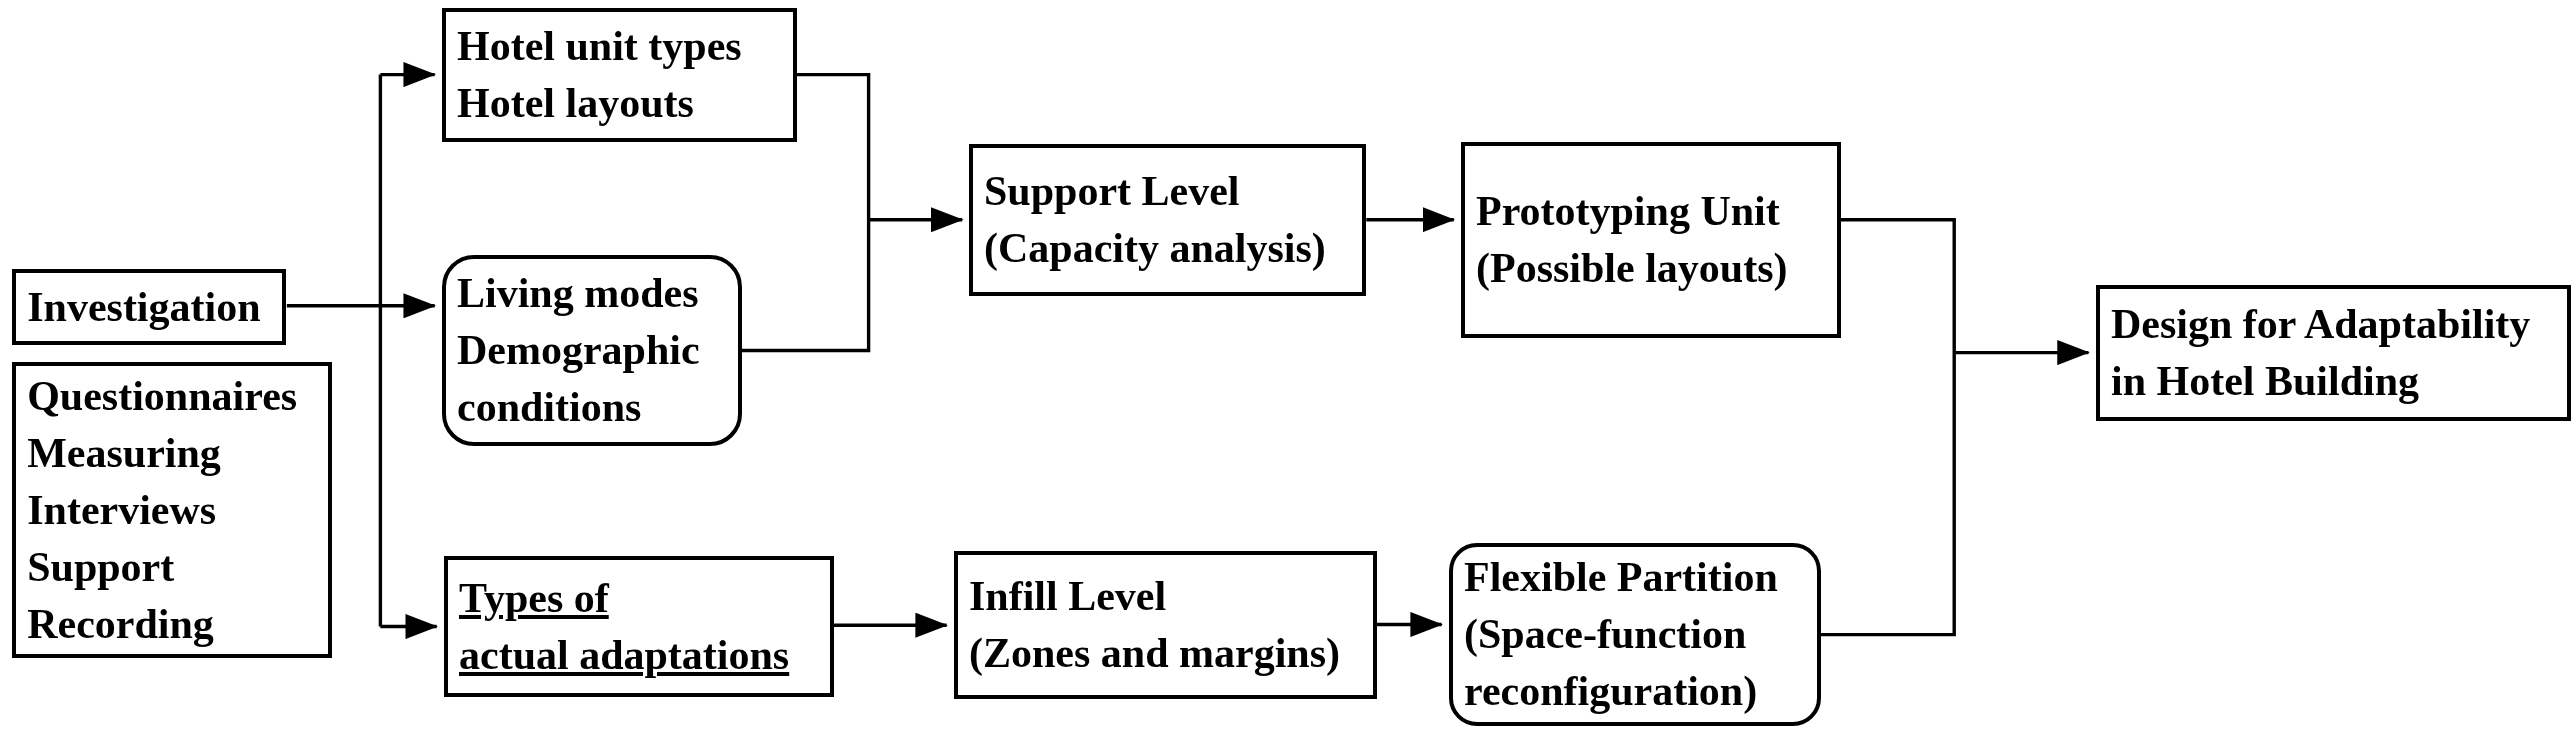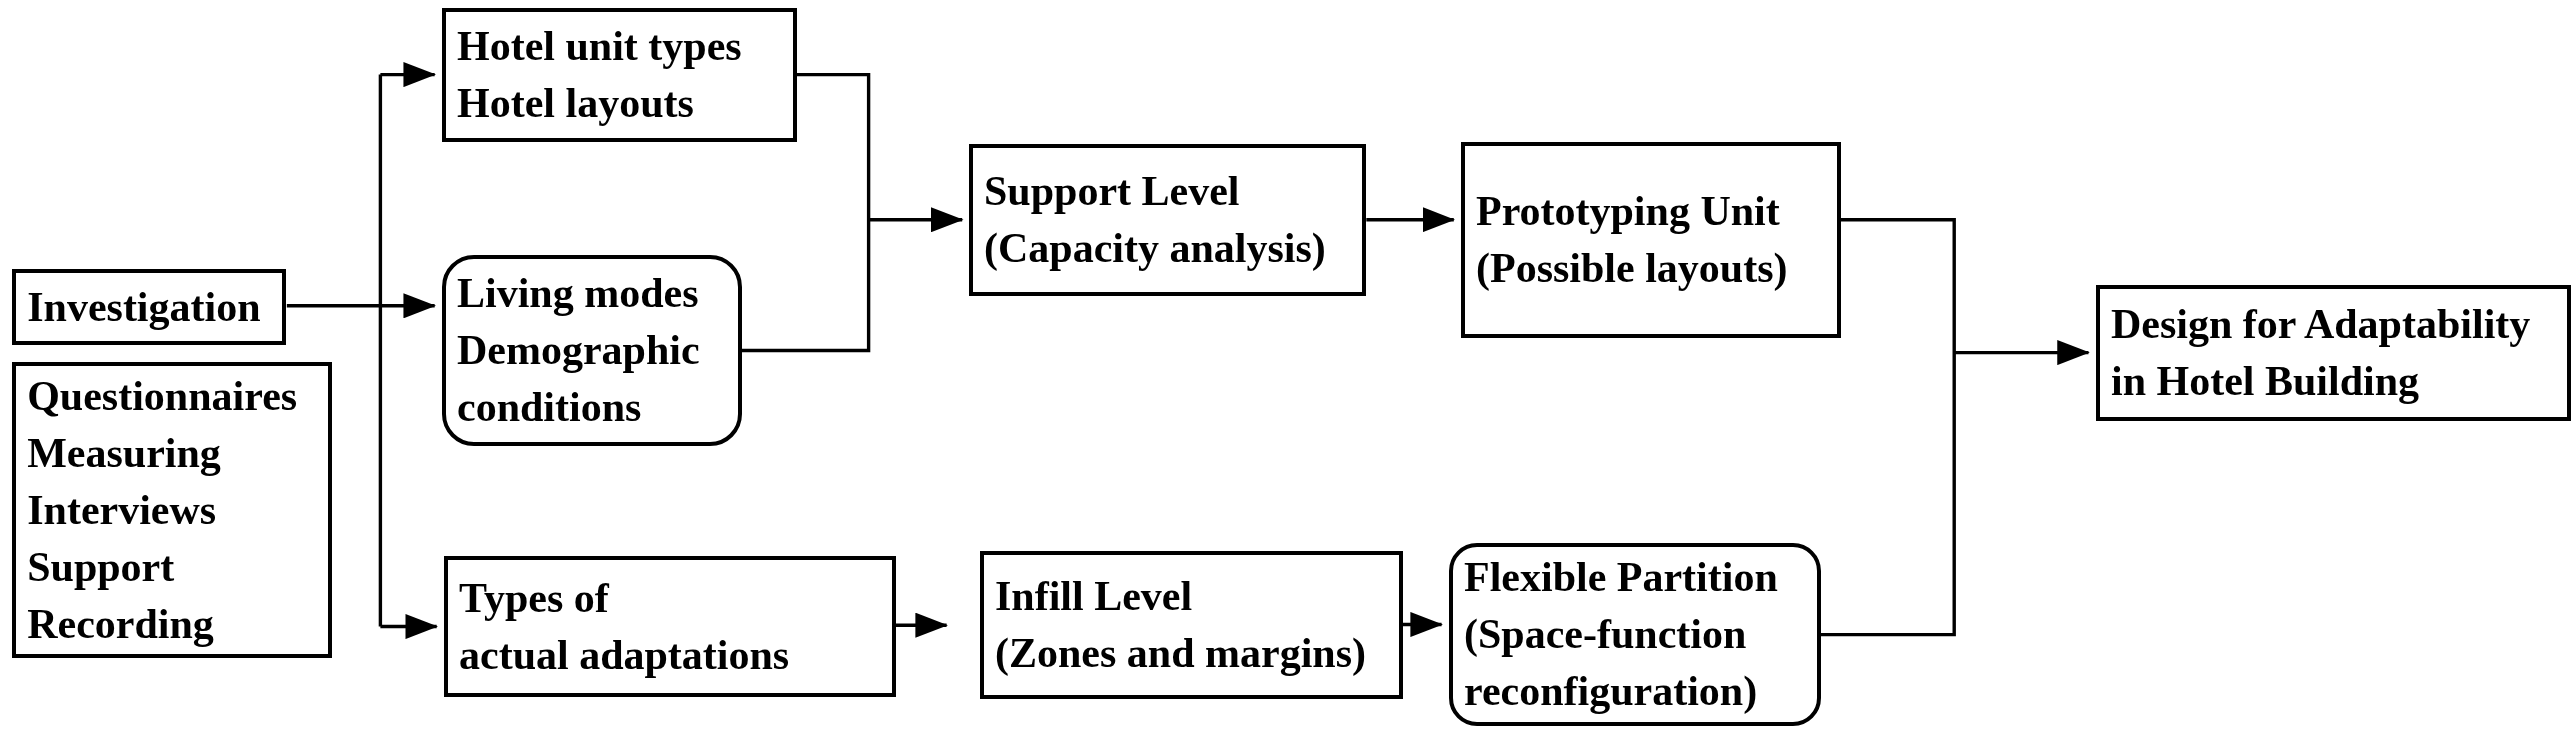--- a/index.html
+++ b/index.html
@@ -102,36 +102,36 @@
     <div class="ln">Hotel unit types</div>
     <div class="ln">Hotel layouts</div>
   </div>
 
   <div class="node" style="left:442px; top:255px; width:300px; height:191px;border-radius:32px;">
     <div class="ln">Living modes</div>
     <div class="ln">Demographic</div>
     <div class="ln">conditions</div>
   </div>
 
-  <div class="node" style="left:444px; top:556px; width:452px; height:141px;">
+  <div class="node" style="left:444px; top:556px; width:390px; height:141px;text-decoration:underline;">
     <div class="ln">Types of</div>
     <div class="ln">actual adaptations</div>
   </div>
 
   <div class="node" style="left:969px; top:144px; width:397px; height:152px;">
     <div class="ln">Support Level</div>
     <div class="ln">(Capacity analysis)</div>
   </div>
 
   <div class="node" style="left:1461px; top:142px; width:380px; height:196px;">
     <div class="ln">Prototyping Unit</div>
     <div class="ln">(Possible layouts)</div>
   </div>
 
-  <div class="node" style="left:954px; top:551px; width:423px; height:148px;margin-left:26px;">
+  <div class="node" style="left:954px; top:551px; width:423px; height:148px;">
     <div class="ln">Infill Level</div>
     <div class="ln">(Zones and margins)</div>
   </div>
 
   <div class="node" style="left:1449px; top:543px; width:372px; height:183px;border-radius:28px;">
     <div class="ln">Flexible Partition</div>
     <div class="ln">(Space-function</div>
     <div class="ln">reconfiguration)</div>
   </div>
 

